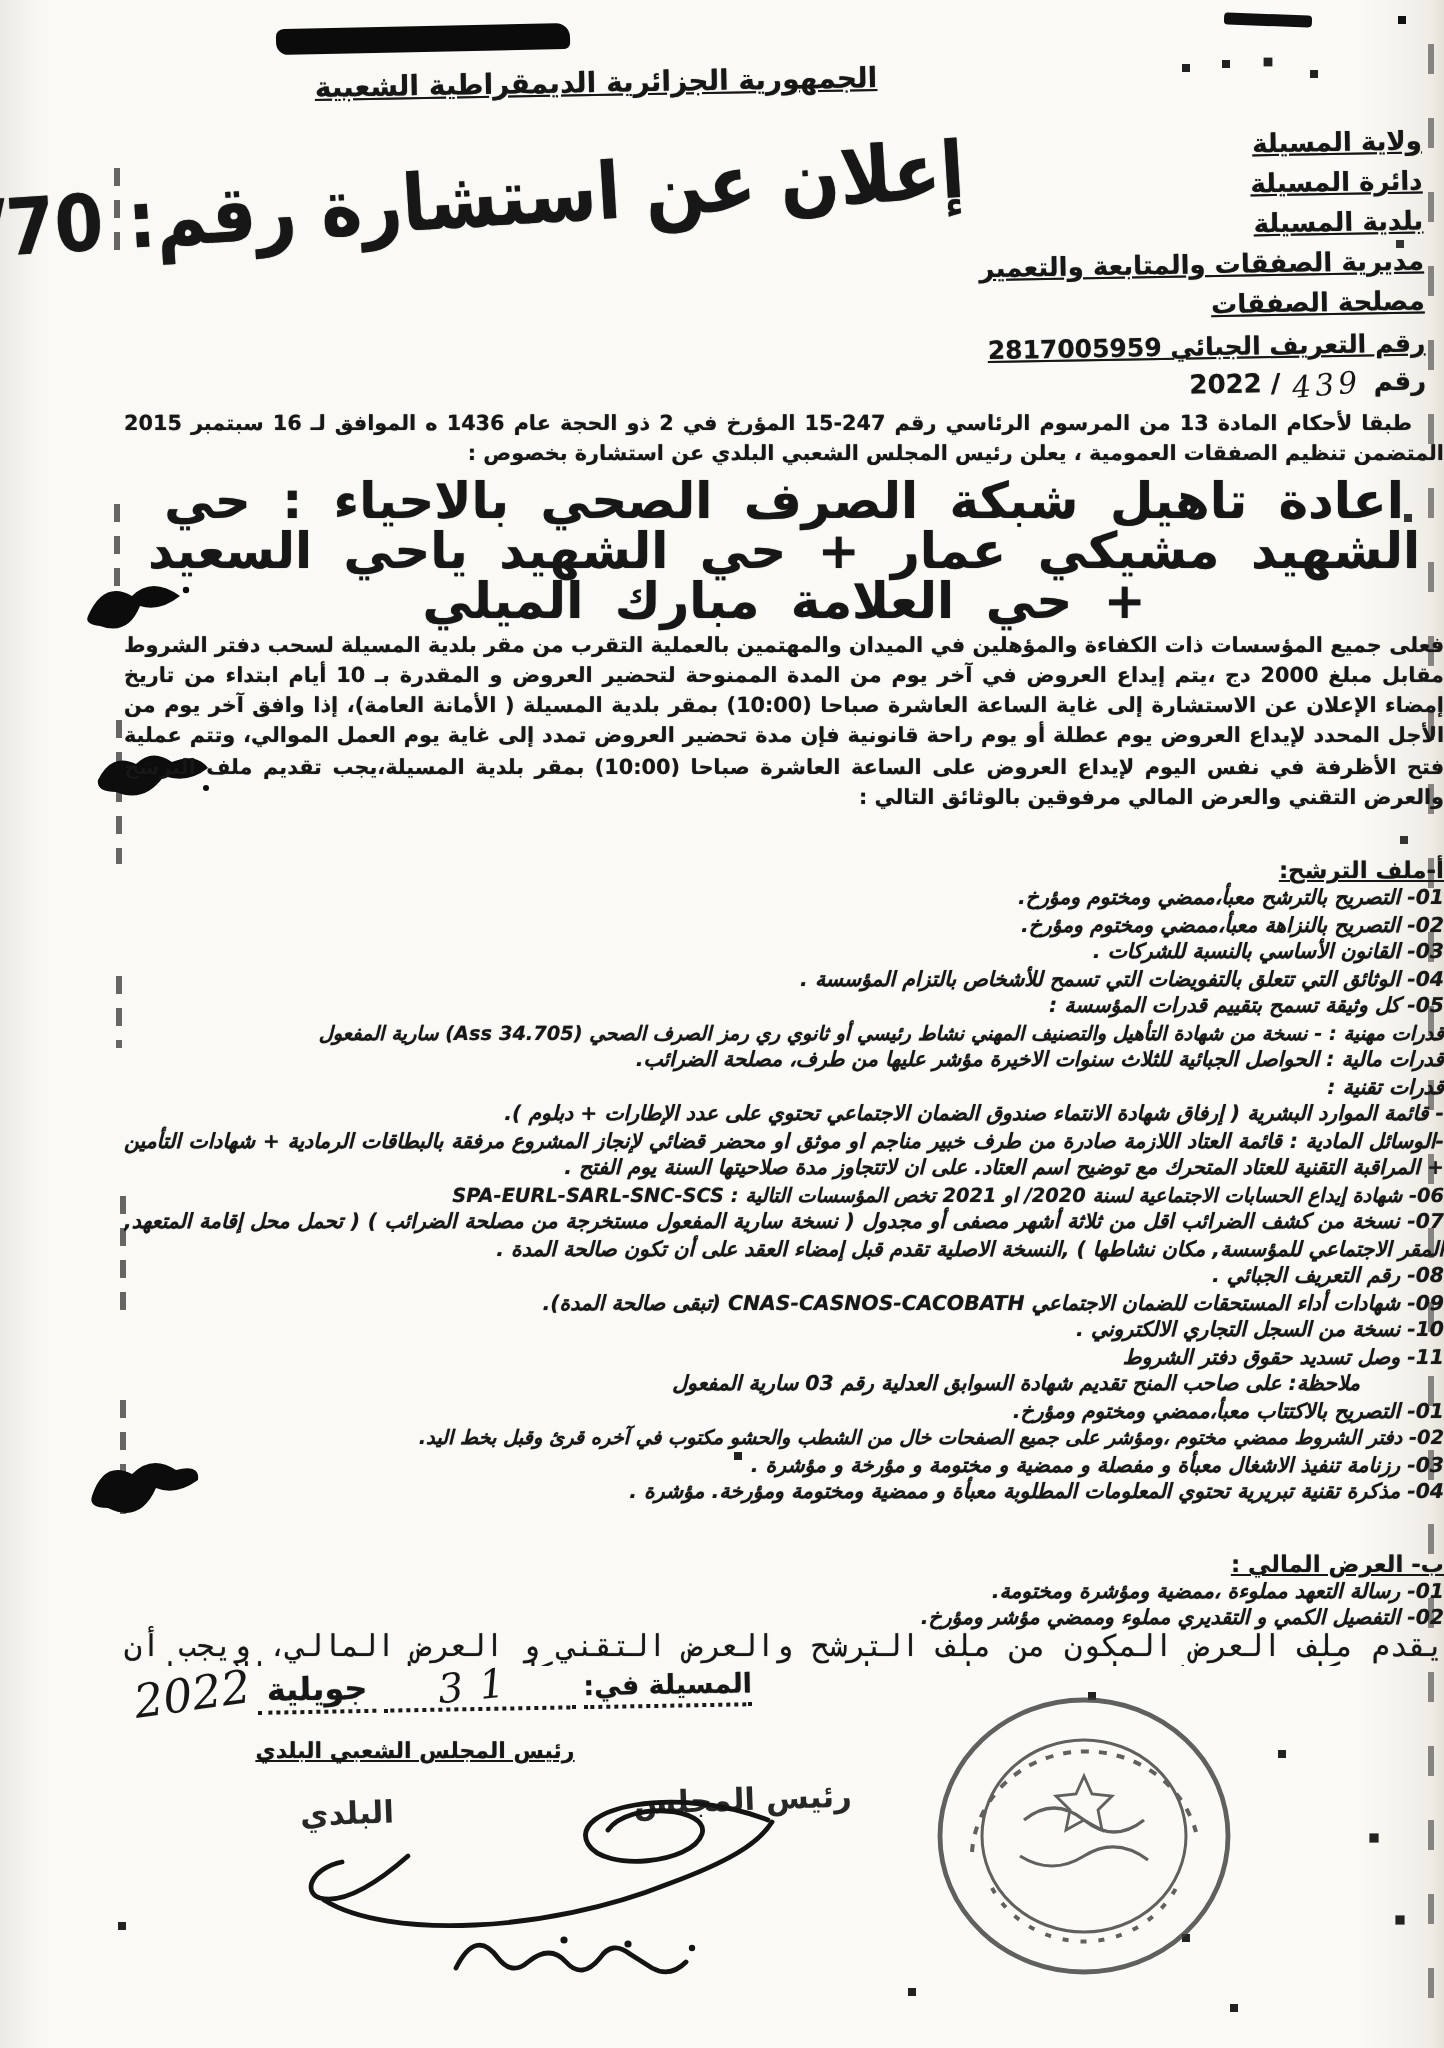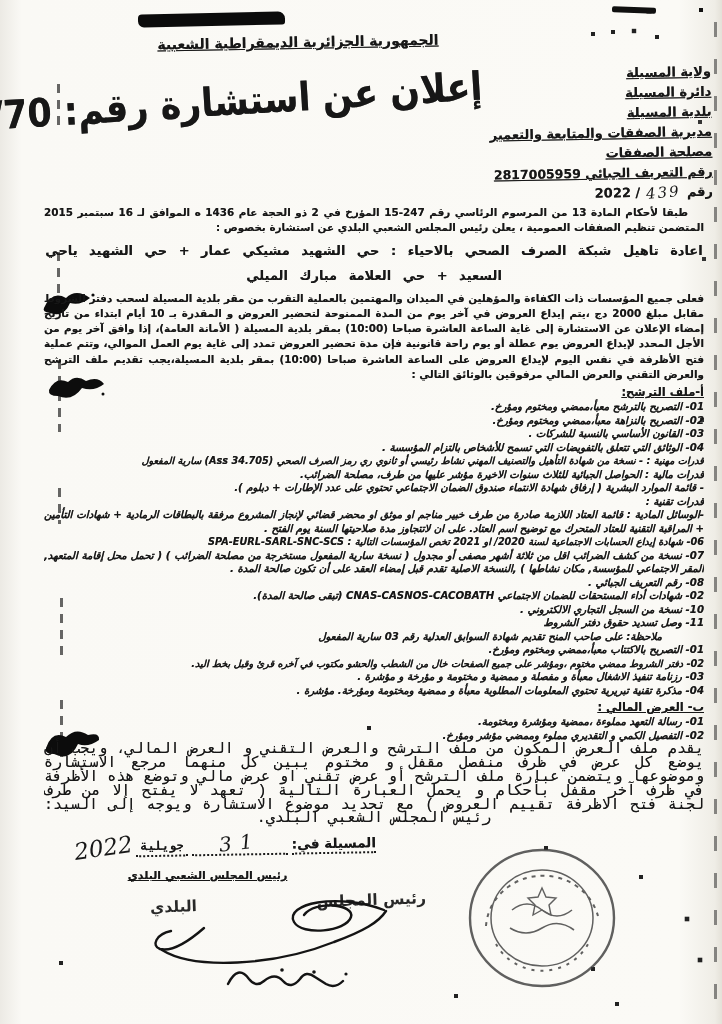--- a/index.html
+++ b/index.html
@@ -26,35 +26,35 @@
     text-decoration:underline;transform:rotate(-1deg);}
   .big-title{position:absolute;right:240px;top:66px;font-size:35px;font-weight:700;white-space:nowrap;
     transform:rotate(-3.5deg) scaleY(1.12);transform-origin:right center;letter-spacing:0;}
   .letterhead{position:absolute;right:10px;top:64px;width:262px;text-align:right;transform:rotate(-1deg);}
   .lh-line{font-size:13px;font-weight:700;text-decoration:underline;line-height:20px;}
   .lh-nif{font-size:12.5px;}
   .lh-ref{display:flex;gap:6px;justify-content:flex-start;align-items:flex-end;font-size:13px;font-weight:700;line-height:20px;}
   .hand{font-family:"DejaVu Serif",serif;font-style:italic;font-weight:400;}
   .hand-ref{font-size:15px;letter-spacing:2px;transform:rotate(-4deg);display:inline-block;}
   
-  .body-flow{position:absolute;right:18px;top:205px;width:660px;height:628px;overflow:hidden;}
+  .body-flow{position:absolute;right:0;top:205px;width:660px;height:628px;overflow:hidden;}
   .para{margin:0 0 2px 0;font-size:10.4px;font-weight:700;line-height:15.3px;text-align:justify;}
   .para.indent{text-indent:16px;}
-  .subject{font-size:13px;font-weight:700;text-align:center;line-height:25px;word-spacing:7px;margin:2px 0 3px 0;}
-  .sec-h{font-size:11.5px;font-weight:700;text-decoration:underline;line-height:16px;margin-top:2px;}
+  .subject{font-size:25px;font-weight:700;text-align:center;line-height:25px;word-spacing:7px;margin:2px 0 3px 0;}
+  .sec-h{font-size:11.5px;font-weight:700;text-decoration:underline;line-height:16px;margin-top:20px;}
   .it{font-size:10.2px;font-weight:700;line-height:13.5px;text-align:justify;font-style:italic;}
   .it.oneline{white-space:nowrap;font-size:9.7px;overflow:visible;}
   .it.note{margin-right:42px;}
   .closing{line-height:13.8px;font-size:15px;text-align:justify;text-align-last:center;margin-top:1px;font-family:Liberation Mono, monospace;}
   
   .date-line{position:absolute;left:46px;top:834px;width:330px;display:flex;align-items:flex-end;gap:4px;transform:rotate(-1deg);}
   .place-label{font-size:13.5px;font-weight:700;border-bottom:2px dotted #1a1a1a;padding-bottom:1px;}
   .day-slot{min-width:96px;text-align:center;border-bottom:2px dotted #1a1a1a;}
   .hand-day{font-size:20px;letter-spacing:8px;transform:rotate(-5deg);display:inline-block;line-height:18px;}
-  .month{font-size:12px;font-weight:700;border-bottom:2px dotted #1a1a1a;padding:0 4px 1px 4px;font-family:Liberation Mono, monospace;}
+  .month{font-size:16px;font-weight:700;border-bottom:2px dotted #1a1a1a;padding:0 4px 1px 4px;}
   .hand-year{font-size:23px;transform:rotate(-7deg);display:inline-block;line-height:20px;}
   .signer-title{position:absolute;left:80px;top:869px;width:255px;text-align:center;font-size:11px;font-weight:700;text-decoration:underline;}
   .stamp-text{position:absolute;left:150px;top:894px;width:276px;display:flex;justify-content:space-between;
     font-size:15.5px;font-weight:700;transform:rotate(-2deg);opacity:.92;}
   .sig-svg{position:absolute;left:132px;top:886px;}
   .round-stamp{position:absolute;left:452px;top:840px;opacity:.8;}
 </style>
 </head>
 <body>
 
@@ -101,29 +101,30 @@
 <div class="body-flow">
   <p class="para indent tsh">طبقا لأحكام المادة 13 من المرسوم الرئاسي رقم 247-15 المؤرخ في 2 ذو الحجة عام 1436 ه الموافق لـ 16 سبتمبر 2015 المتضمن تنظيم الصفقات العمومية ، يعلن رئيس المجلس الشعبي البلدي عن استشارة بخصوص :</p>
   <div class="subject tsh">اعادة تاهيل شبكة الصرف الصحي بالاحياء : حي الشهيد مشيكي عمار + حي الشهيد ياحي السعيد + حي العلامة مبارك الميلي</div>
   <p class="para tsh">فعلى جميع المؤسسات ذات الكفاءة والمؤهلين في الميدان والمهتمين بالعملية التقرب من مقر بلدية المسيلة لسحب دفتر الشروط مقابل مبلغ 2000 دج ،يتم إيداع العروض في آخر يوم من المدة الممنوحة لتحضير العروض و المقدرة بـ 10 أيام ابتداء من تاريخ إمضاء الإعلان عن الاستشارة إلى غاية الساعة العاشرة صباحا (10:00) بمقر بلدية المسيلة ( الأمانة العامة)، إذا وافق آخر يوم من الأجل المحدد لإيداع العروض يوم عطلة أو يوم راحة قانونية فإن مدة تحضير العروض تمدد إلى غاية يوم العمل الموالي، وتتم عملية فتح الأظرفة في نفس اليوم لإيداع العروض على الساعة العاشرة صباحا (10:00) بمقر بلدية المسيلة،يجب تقديم ملف الترشح والعرض التقني والعرض المالي مرفوقين بالوثائق التالي :</p>
 
   <div class="sec-h tsh">أ-ملف الترشح:</div>
   <div class="it tsh">01- التصريح بالترشح معبأ،ممضي ومختوم ومؤرخ.</div>
   <div class="it tsh">02- التصريح بالنزاهة معبأ،ممضي ومختوم ومؤرخ.</div>
   <div class="it tsh">03- القانون الأساسي بالنسبة للشركات .</div>
   <div class="it tsh">04- الوثائق التي تتعلق بالتفويضات التي تسمح للأشخاص بالتزام المؤسسة .</div>
+  <div class="it tsh">05- كل وثيقة تسمح بتقييم قدرات المؤسسة :</div>
   <div class="it oneline tsh">قدرات مهنية : - نسخة من شهادة التأهيل والتصنيف المهني نشاط رئيسي أو ثانوي ري رمز الصرف الصحي (34.705 Ass) سارية المفعول</div>
   <div class="it tsh">قدرات مالية : الحواصل الجبائية للثلاث سنوات الاخيرة مؤشر عليها من طرف، مصلحة الضرائب.</div>
+  <div class="it tsh">قدرات تقنية :</div>
   <div class="it tsh">- قائمة الموارد البشرية ( إرفاق شهادة الانتماء صندوق الضمان الاجتماعي تحتوي على عدد الإطارات + دبلوم ).</div>
-  <div class="it tsh">قدرات تقنية :</div>
   <div class="it tsh">-الوسائل المادية : قائمة العتاد اللازمة صادرة من طرف خبير مناجم او موثق او محضر قضائي لإنجاز المشروع مرفقة بالبطاقات الرمادية + شهادات التأمين + المراقبة التقنية للعتاد المتحرك مع توضيح اسم العتاد. على ان لاتتجاوز مدة صلاحيتها السنة يوم الفتح .</div>
   <div class="it oneline tsh">06- شهادة إيداع الحسابات الاجتماعية لسنة 2020/ او 2021 تخص المؤسسات التالية : SPA-EURL-SARL-SNC-SCS</div>
   <div class="it tsh">07- نسخة من كشف الضرائب اقل من ثلاثة أشهر مصفى أو مجدول ( نسخة سارية المفعول مستخرجة من مصلحة الضرائب ) ( تحمل محل إقامة المتعهد, المقر الاجتماعي للمؤسسة, مكان نشاطها ) ,النسخة الاصلية تقدم قبل إمضاء العقد على أن تكون صالحة المدة .</div>
   <div class="it tsh">08- رقم التعريف الجبائي .</div>
-  <div class="it tsh">02- شهادات أداء المستحقات للضمان الاجتماعي CNAS-CASNOS-CACOBATH (تبقى صالحة المدة).</div>
+  <div class="it tsh">09- شهادات أداء المستحقات للضمان الاجتماعي CNAS-CASNOS-CACOBATH (تبقى صالحة المدة).</div>
   <div class="it tsh">10- نسخة من السجل التجاري الالكتروني .</div>
   <div class="it tsh">11- وصل تسديد حقوق دفتر الشروط</div>
   <div class="it note tsh">ملاحظة: على صاحب المنح تقديم شهادة السوابق العدلية رقم 03  سارية المفعول</div>
 
   <div class="it tsh">01- التصريح بالاكتتاب معبأ،ممضي ومختوم ومؤرخ.</div>
   <div class="it oneline tsh">02- دفتر الشروط ممضي مختوم ،ومؤشر على جميع الصفحات خال من الشطب والحشو مكتوب في آخره قرئ وقبل بخط اليد.</div>
   <div class="it tsh">03- رزنامة تنفيذ الاشغال معبأة و مفصلة و ممضية و مختومة و مؤرخة و مؤشرة .</div>
   <div class="it tsh">04- مذكرة تقنية تبريرية تحتوي المعلومات المطلوبة معبأة و ممضية ومختومة ومؤرخة. مؤشرة .</div>
 
   <div class="sec-h tsh">ب- العرض المالي :</div>

